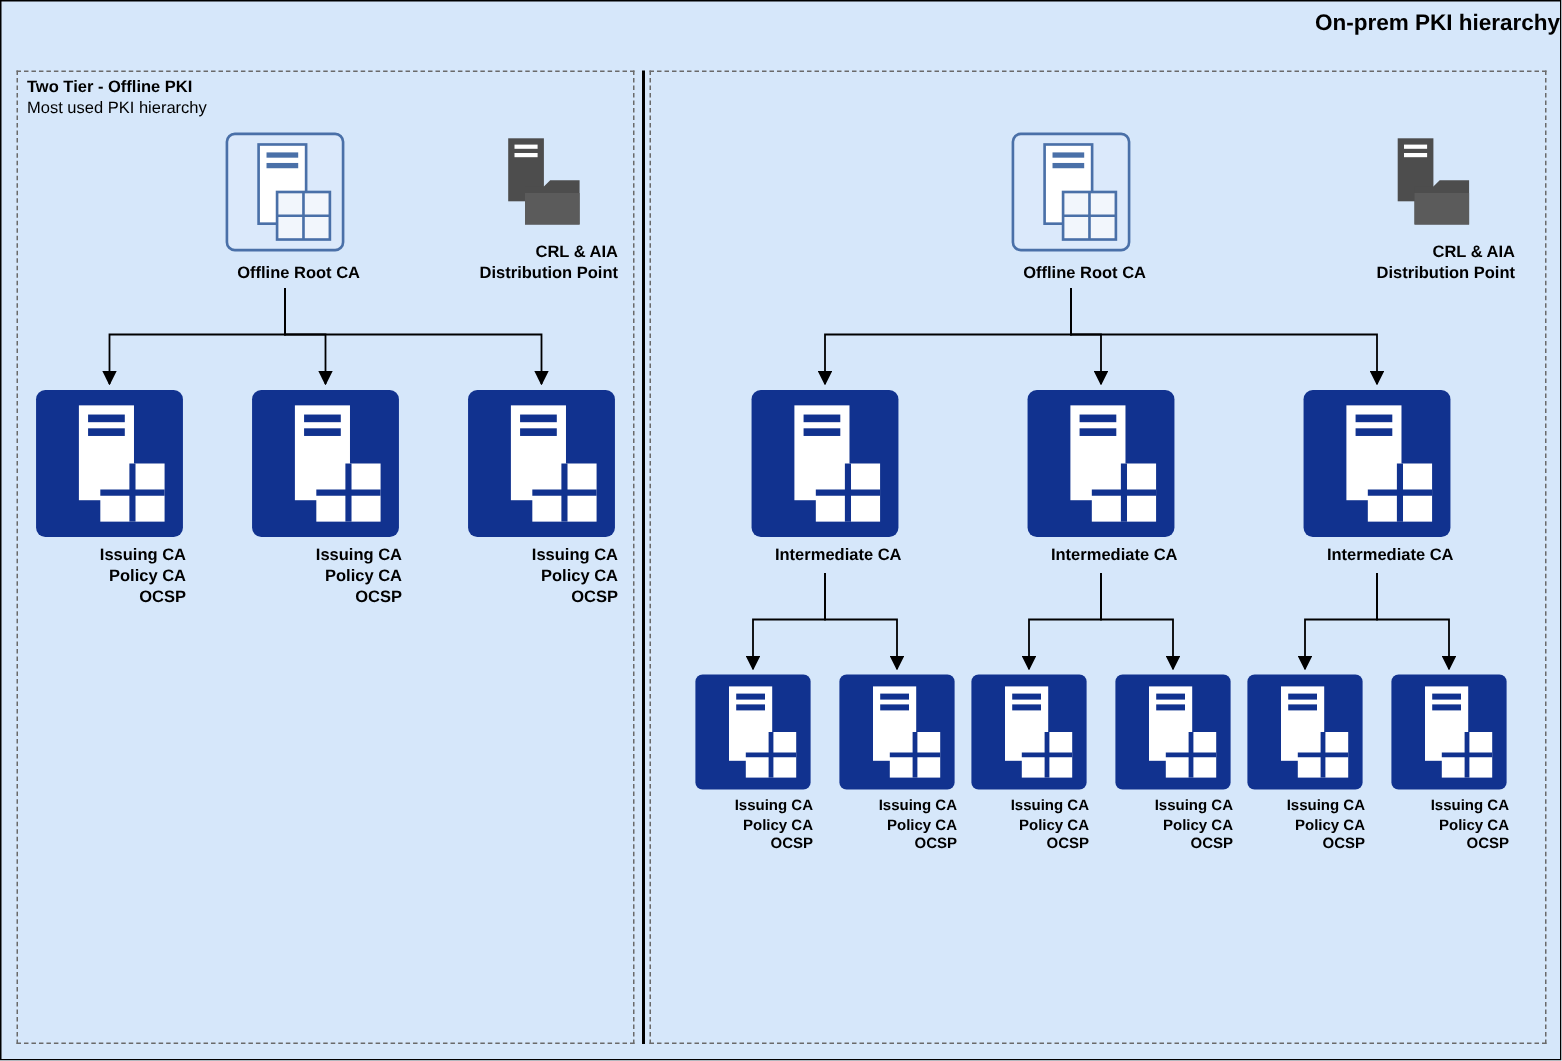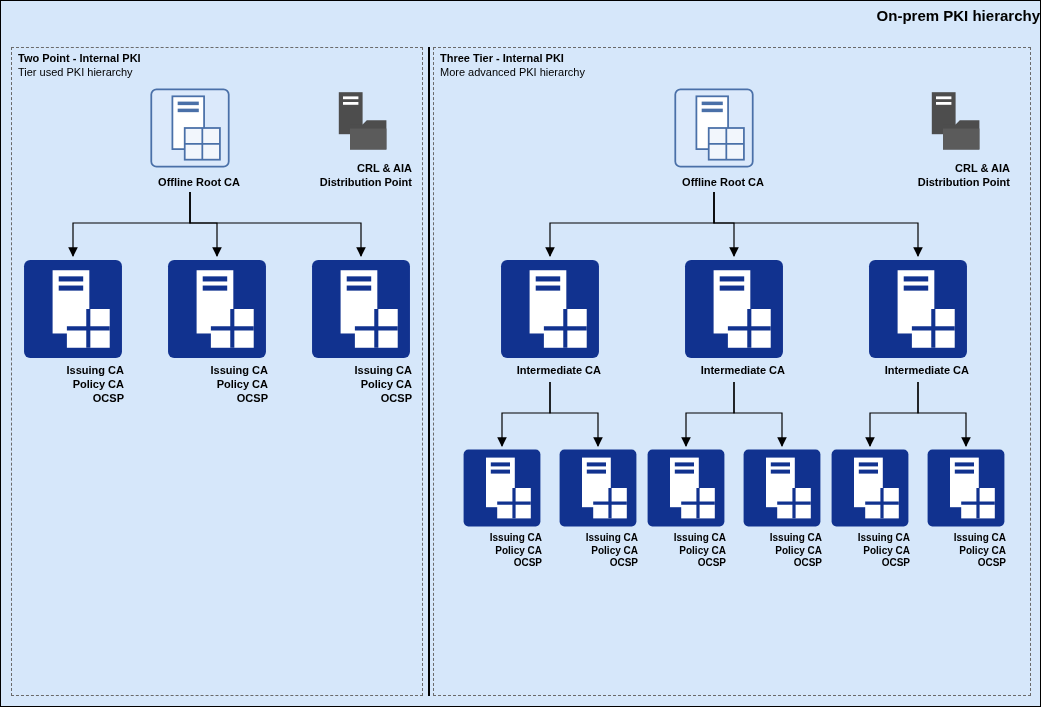--- a/index.html
+++ b/index.html
@@ -127,22 +127,22 @@
       <path d="M0 0 L10 5 L0 10 z" fill="#000"></path>
     </marker>
   </defs>
 </svg>
 
 <div class="canvas">
   <div class="title">On-prem PKI hierarchy</div>
 
   <div class="panel left">
     <div class="panel-head">
-      <span class="t1">Two Point - Internal PKI</span>
-      <span class="t2">Tier used PKI hierarchy</span>
+      <span class="t1">Two Tier - Offline PKI</span>
+      <span class="t2">Most used PKI hierarchy</span>
     </div>
 
     <div class="node" style="left:128px; top:36px; width:100px;">
       <svg class="srv" width="88" height="88">
           <use href="#srv-light"></use>
         </svg>
       <div class="cap">Offline Root CA</div>
     </div>
 
     <div class="node" style="left:290px; top:40px; width:110px;">
@@ -189,24 +189,20 @@
         <span>Issuing CA</span><br>
         <span>Policy CA</span><br>
         <span>OCSP</span>
       </div>
     </div>
   </div>
 
   <div class="vsep"></div>
 
   <div class="panel right">
-    <div class="panel-head">
-      <span class="t1">Three Tier - Internal PKI</span>
-      <span class="t2">More advanced PKI hierarchy</span>
-    </div>
 
     <div class="node" style="left:230px; top:36px; width:100px;">
       <svg class="srv" width="88" height="88">
           <use href="#srv-light"></use>
         </svg>
       <div class="cap">Offline Root CA</div>
     </div>
 
     <div class="node" style="left:456px; top:40px; width:120px;">
       <svg class="srv" width="70" height="70">

